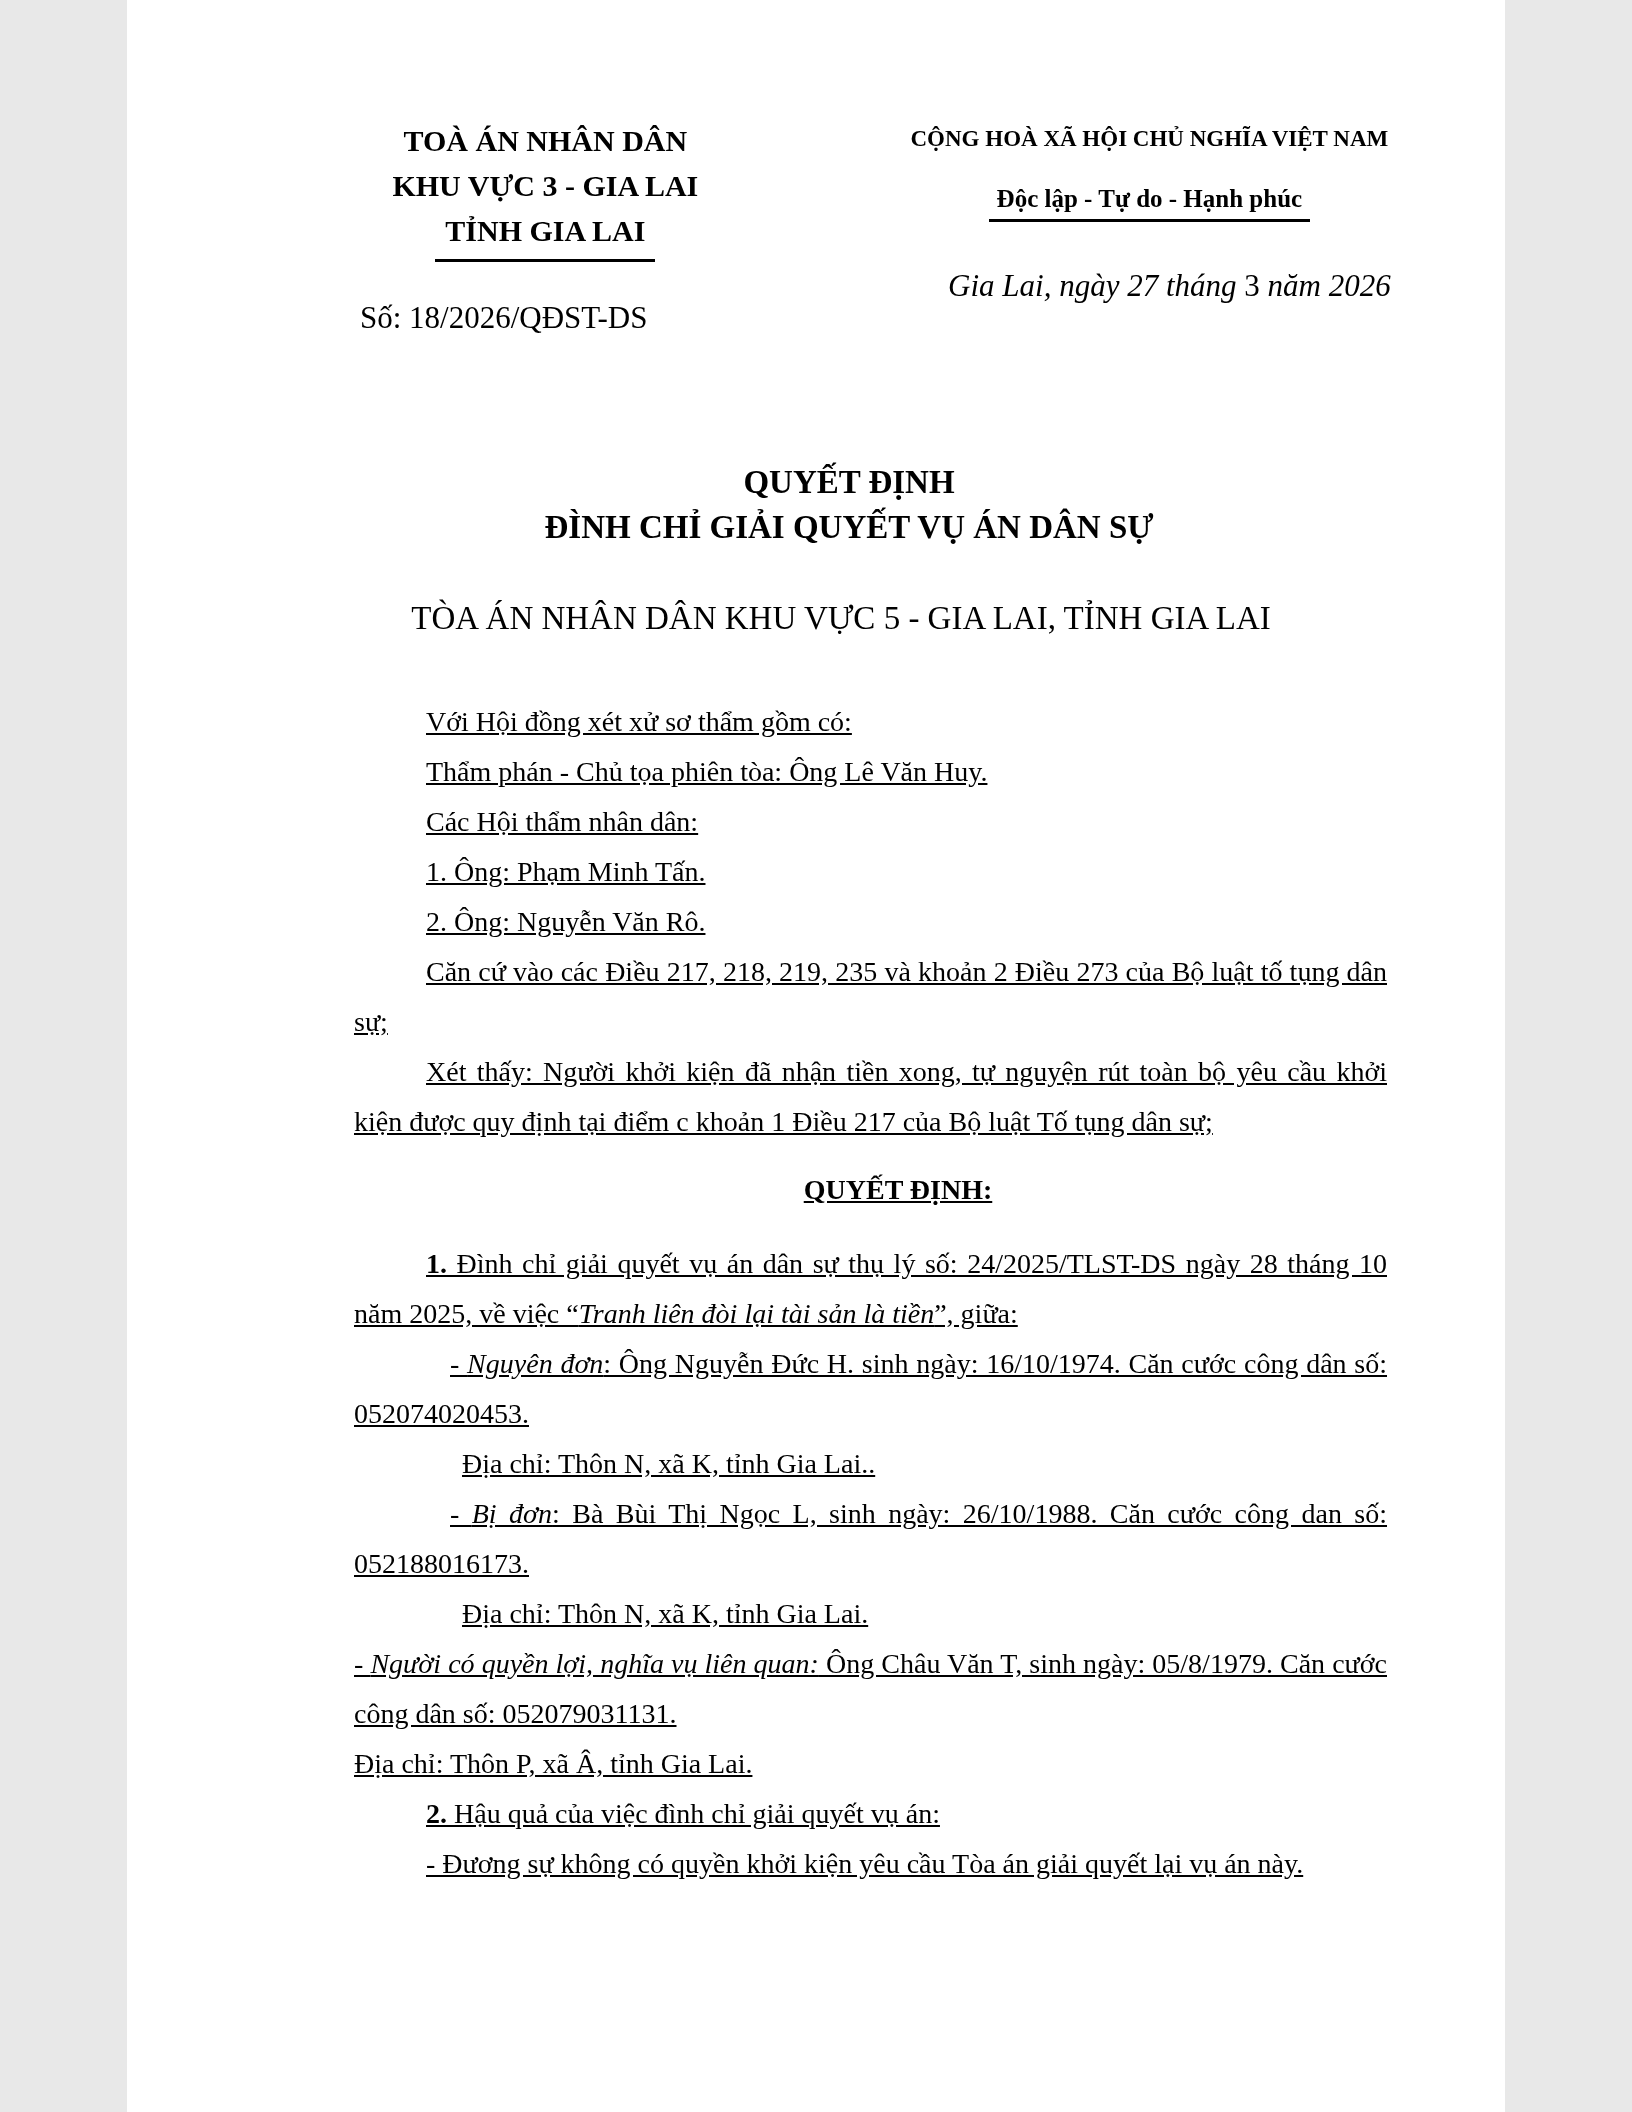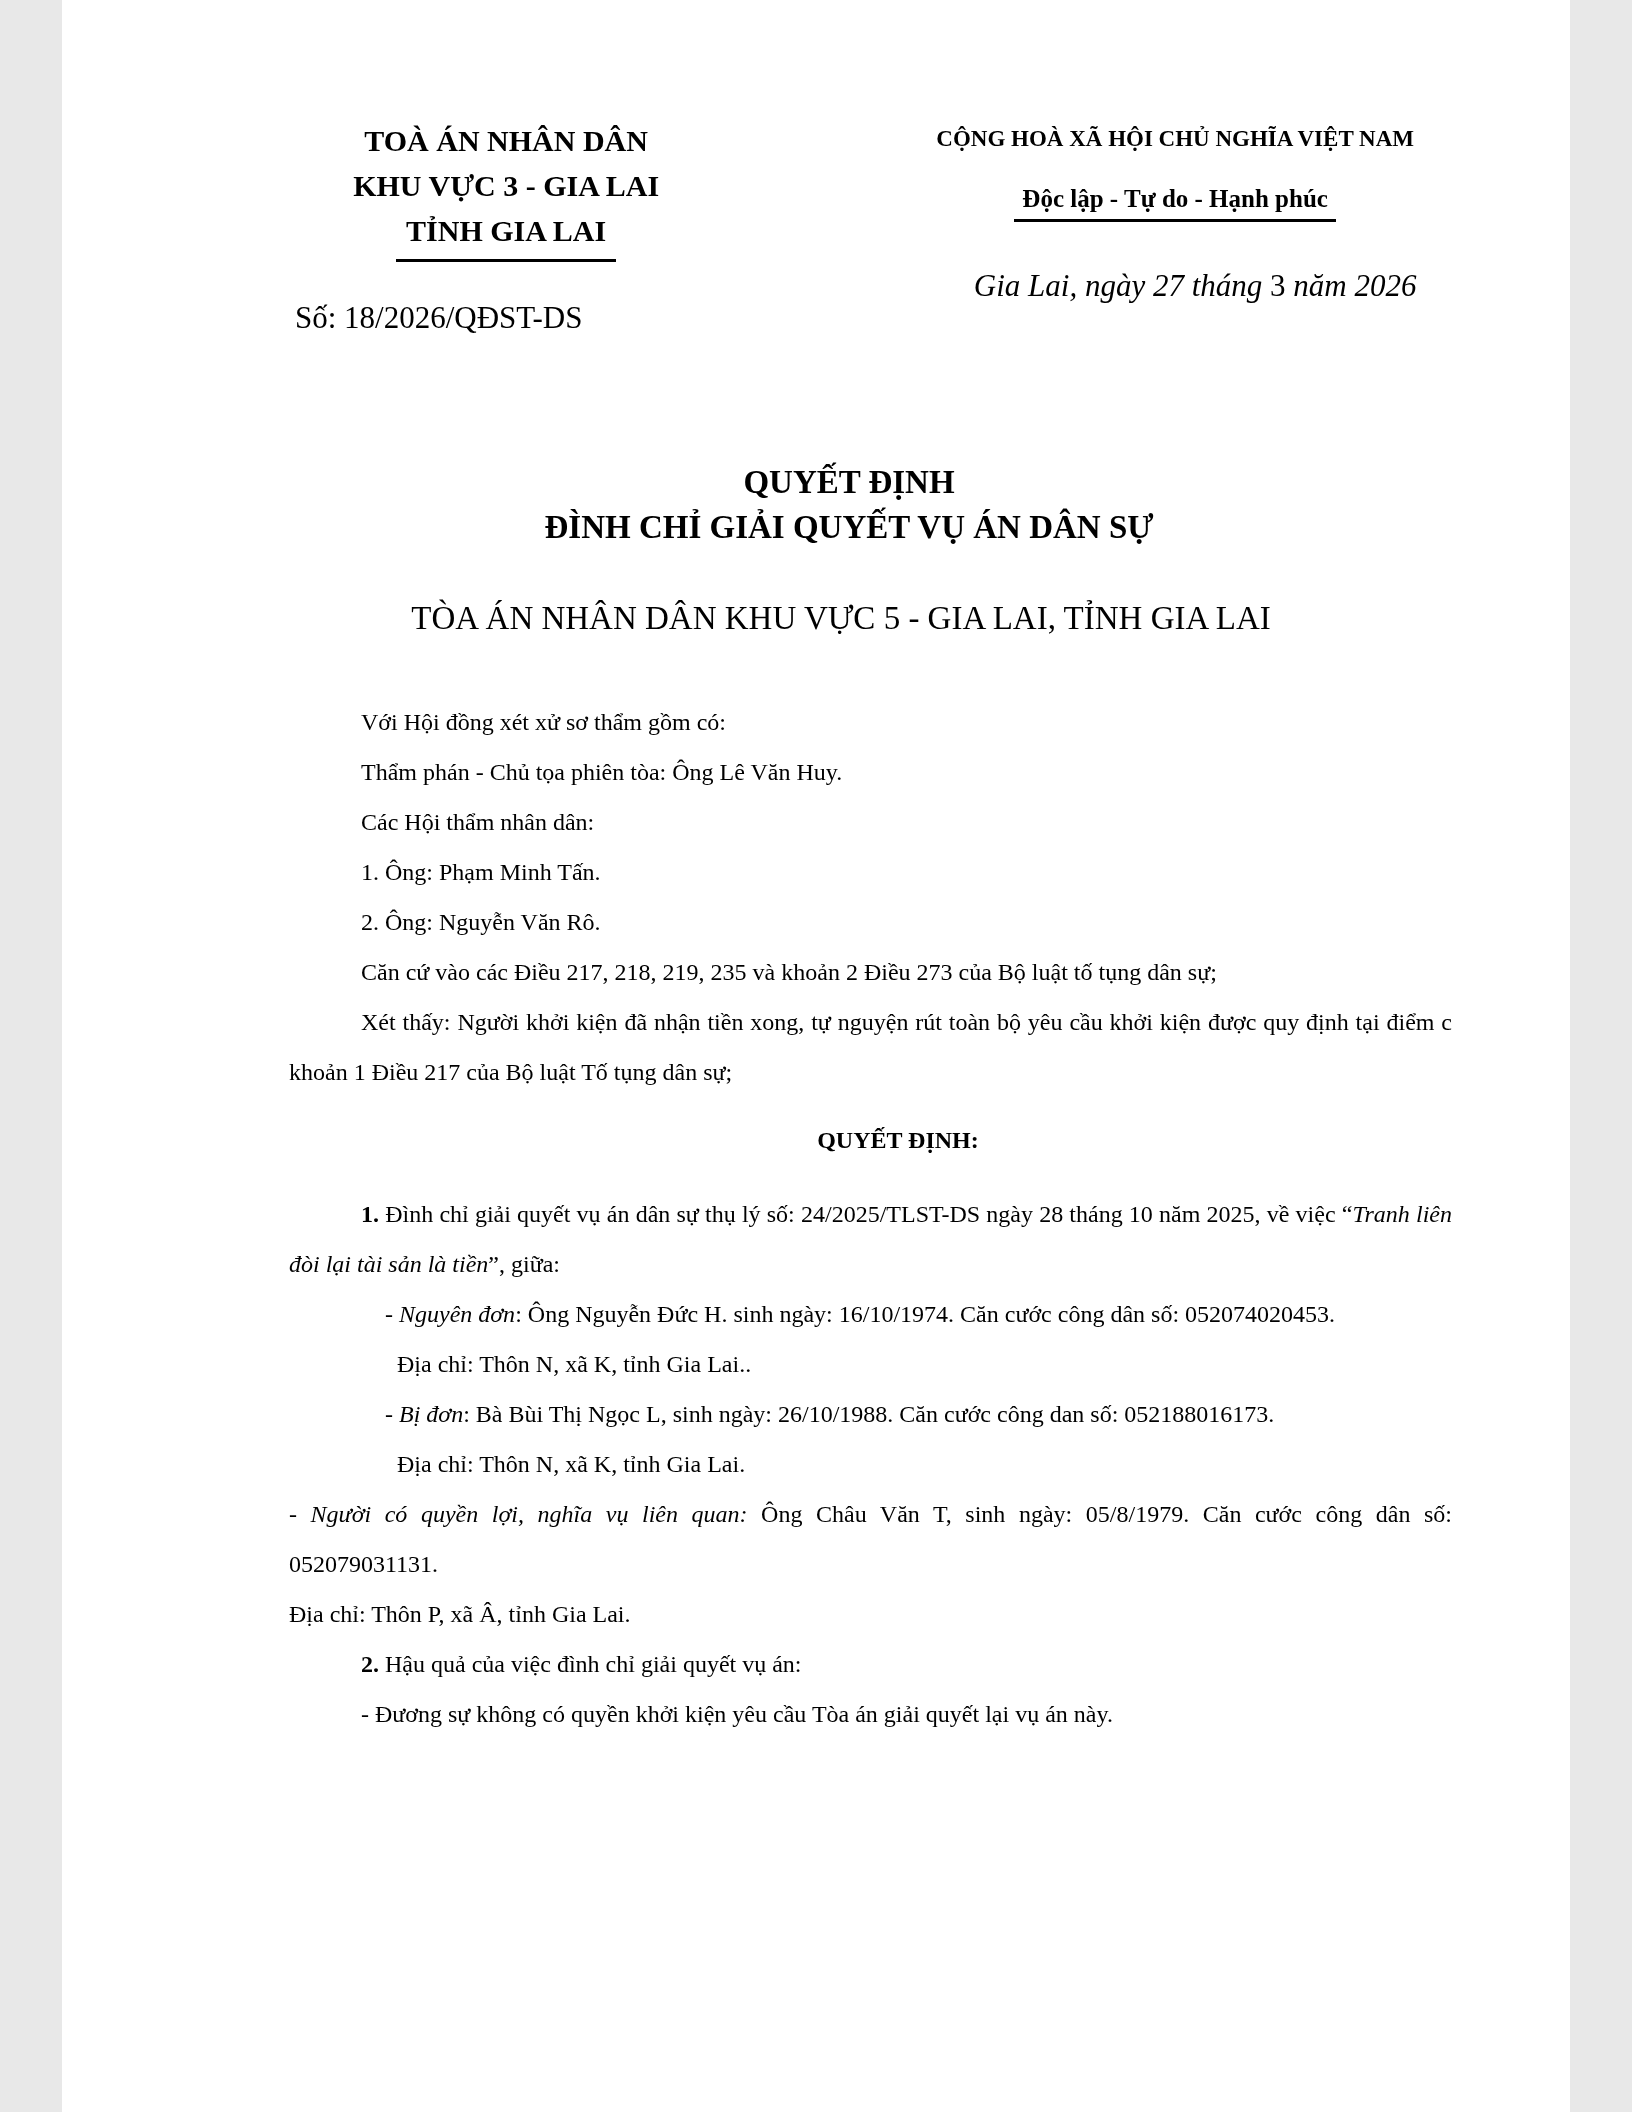--- a/index.html
+++ b/index.html
@@ -3,21 +3,21 @@
 <meta charset="utf-8">
 <style>
   html, body { margin:0; padding:0; }
   body {
     background:#e8e8e8;
     font-family:"Liberation Serif", "DejaVu Serif", serif;
     color:#000;
   }
   .page {
     position:relative;
-    width:1508px;
+    width:1378px;
     height:2112px;
     margin:0 auto;
     background:#ffffff;
     overflow:hidden;
   }
 
   
   .header { display:flex; padding-top:118px; padding-left:185px; }
   .h-left { width:525px; text-align:center; }
   .org-line { font-weight:bold; font-size:30px; line-height:45px; white-space:nowrap; }
@@ -28,21 +28,21 @@
   .motto { font-weight:bold; font-size:25px; line-height:40px; display:inline-block; border-bottom:3px solid #000; padding:0 8px 0 8px; margin-top:19px; white-space:nowrap; }
   .date-line { font-style:italic; font-size:31px; margin-top:46px; padding-left:40px; white-space:nowrap; }
   .date-num { font-style:normal; }
 
   
   .title-block { text-align:center; padding-left:66px; margin-top:122px; }
   .title-line { font-weight:bold; font-size:33px; line-height:45px; }
   .court-title { font-weight:normal; font-size:33px; line-height:45px; text-align:center; padding-left:50px; margin-top:46px; }
 
   
-  .content { margin:56px 118px 0 227px; font-size:24px; line-height:50px; }
+  .content { margin:56px 118px 0 227px; font-size:28px; line-height:50px;text-decoration:underline; }
   .content p { margin:0; }
   .ind    { text-indent:72px; }
   .ind-md { text-indent:96px; }
   .ind-lg { text-indent:108px; }
   .just   { text-align:justify; }
   .hang   { margin-left:-20px; }
   .mt-xs  { margin-top:4px; }
   .mt-sm  { margin-top:10px; }
   .mt-md  { margin-top:17px; }
   .mt-lg  { margin-top:44px; }

